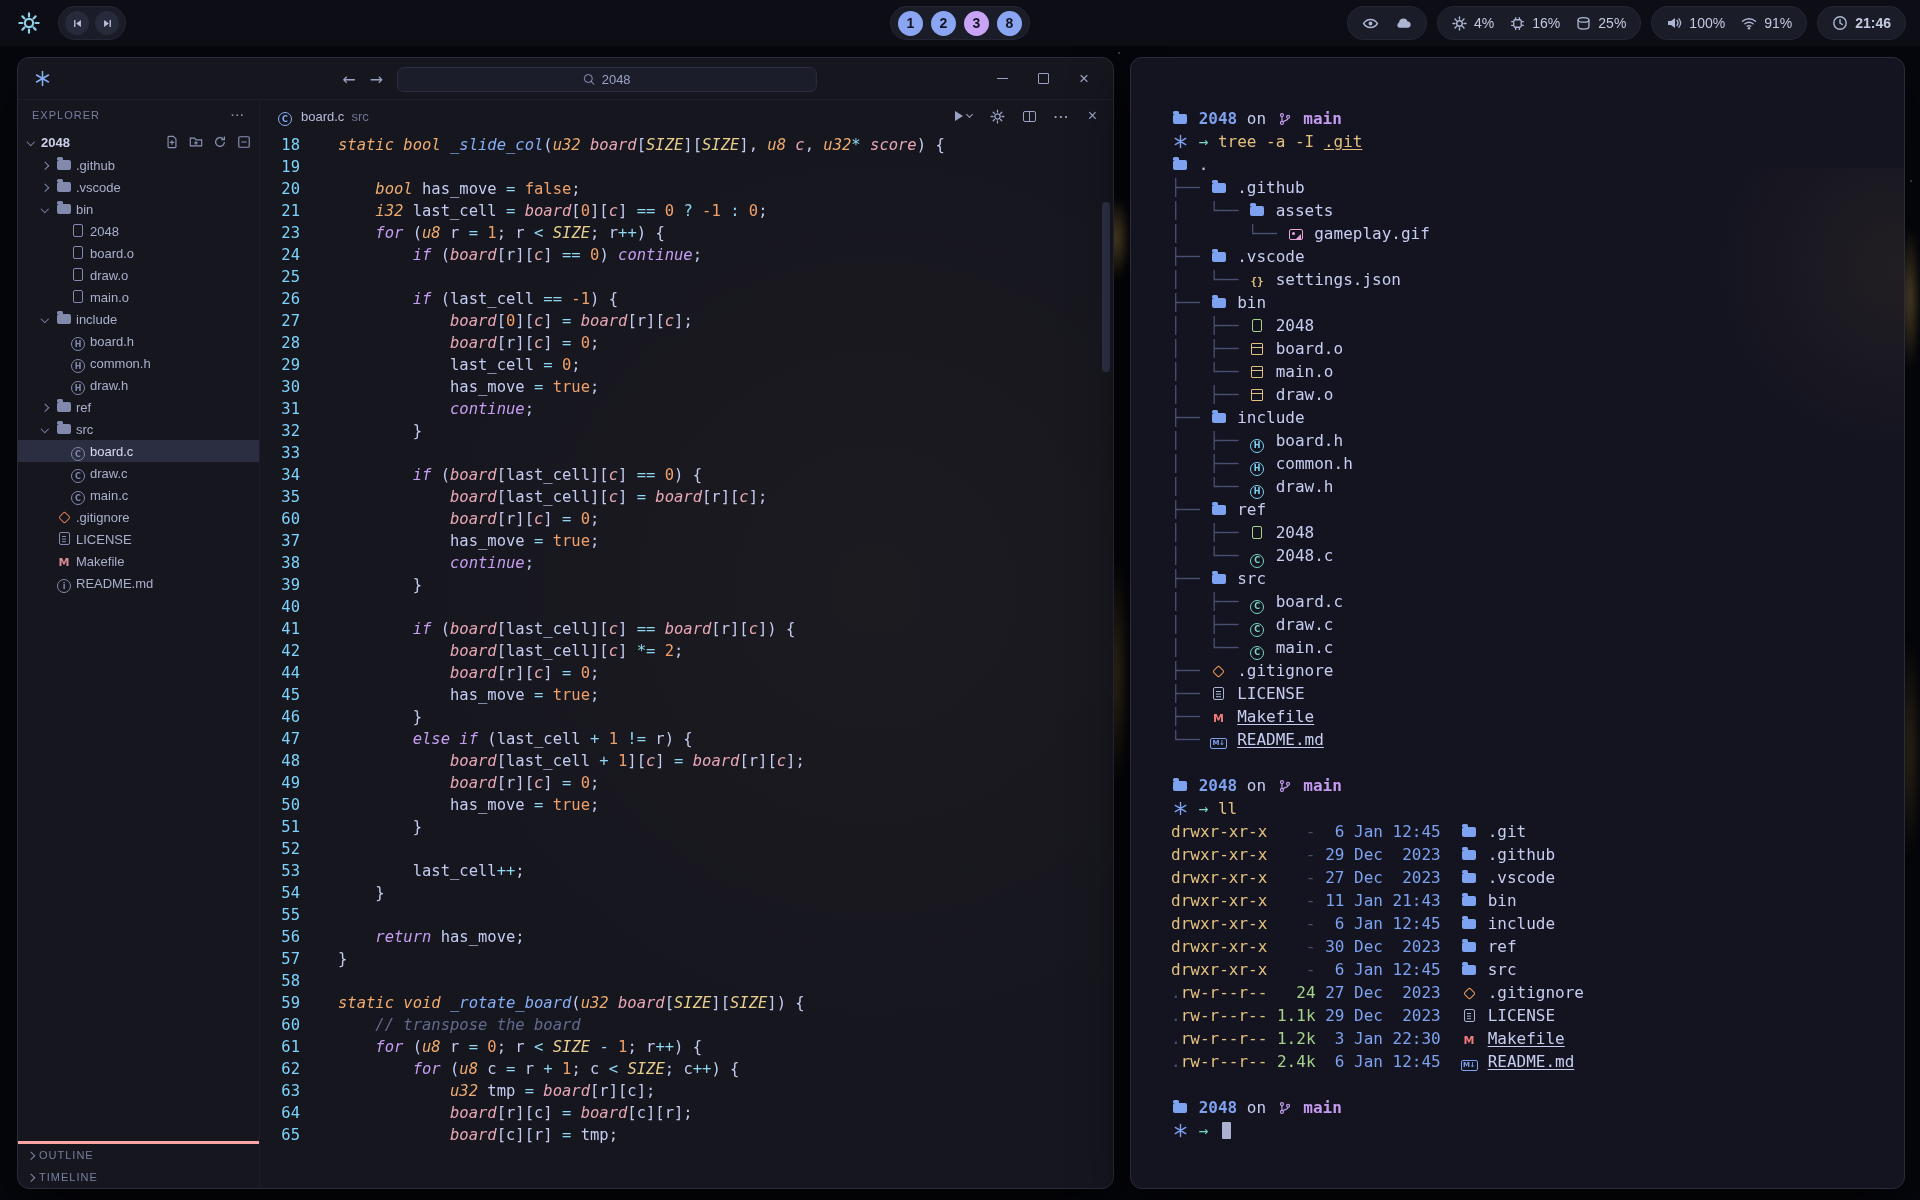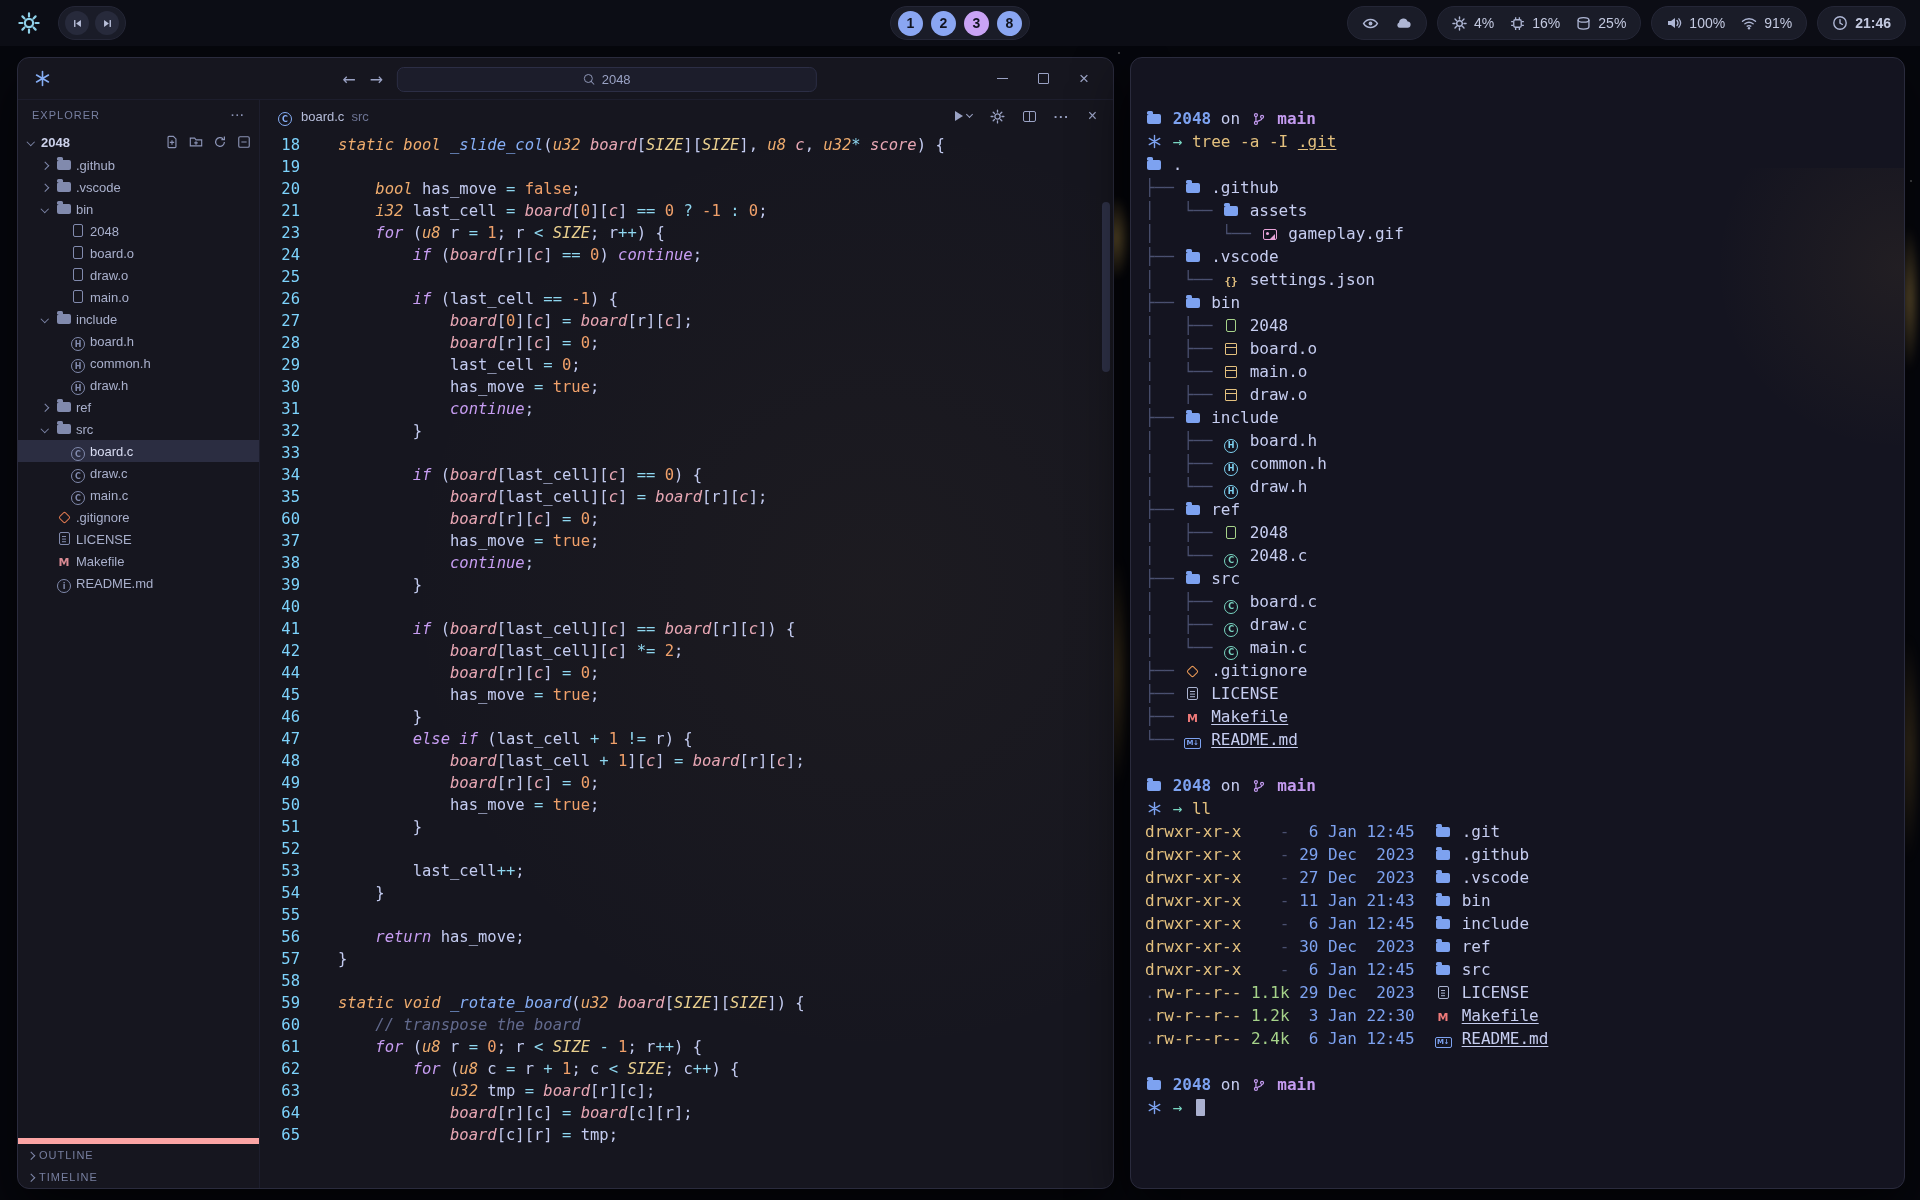--- a/index.html
+++ b/index.html
@@ -75,21 +75,21 @@
   .exp-root{height:24px;display:flex;align-items:center;padding:0 8px;font-size:13px;font-weight:700;color:#ccd1ea;cursor:pointer}
   .exp-actions{margin-left:auto;display:flex;gap:10px;color:#8b93b5}
   .exp-actions svg{cursor:pointer}
   .exp-items{flex:1;overflow:hidden}
   .erow{display:flex;align-items:center;height:22px;font-size:13px;color:#a9b0cc;cursor:pointer}
   .erow.sel{background:#2b2d41;color:#d8dcf2}
   .elabel{white-space:nowrap}
   .chev{width:11px;height:10px;flex:none;margin-right:4px;position:relative;display:inline-block}
   .chev.right::before{content:"";position:absolute;left:2px;top:2.5px;width:4.5px;height:4.5px;border-right:1.3px solid #7e87aa;border-bottom:1.3px solid #7e87aa;transform:rotate(-45deg)}
   .chev.down::before{content:"";position:absolute;left:2px;top:1.5px;width:4.5px;height:4.5px;border-right:1.3px solid #7e87aa;border-bottom:1.3px solid #7e87aa;transform:rotate(45deg)}
-  .exp-bottom{border-top:6px solid #fca5a5}
+  .exp-bottom{border-top:3px solid #fca5a5}
   .exp-panel{height:22px;display:flex;align-items:center;padding:0 8px;font-size:11px;letter-spacing:1px;color:#777fa0;cursor:pointer}
   .exp-panel .chev{margin-right:2px}
 
   
   .vs-editor{flex:1;display:flex;flex-direction:column;position:relative}
   .editor-art{position:absolute;inset:0;background:radial-gradient(circle at 72% 45%,rgba(150,120,60,.05),transparent 55%);pointer-events:none}
   .crumbs{height:32px;display:flex;align-items:center;padding:0 16px;font-size:13px;color:#b6bdda;gap:7px}
   .crumb-path{color:#6d7494}
   .ed-toolbar{margin-left:auto;display:flex;align-items:center;gap:18px;color:#9aa2c4}
   .tool{cursor:pointer;display:flex;align-items:center}
@@ -109,21 +109,21 @@
   .s-v{color:#e8a7b4;font-style:italic}
   .s-c{color:#e9cf8e;font-style:italic}
   .s-n{color:#f0a06a}
   .s-o{color:#8fd7f0}
   .s-d{color:#c3cbf0}
   .s-m{color:#626a8e;font-style:italic}
   .scroll-thumb{position:absolute;right:3px;top:70px;width:8px;height:170px;background:#2e3147;border-radius:4px;cursor:pointer}
 
   
   .term-art{position:absolute;right:-40px;top:110px;width:230px;height:330px;background:radial-gradient(circle at 80% 30%,rgba(210,160,70,.07),transparent 62%);pointer-events:none}
-  .term-body{padding:49px 0 0 14px;font:16px/23px "DejaVu Sans Mono",monospace;color:#c6cdf0;position:relative}
+  .term-body{padding:49px 0 0 40px;font:16px/23px "DejaVu Sans Mono",monospace;color:#c6cdf0;position:relative}
   .tline{height:23px;white-space:pre}
   .tl-fg{color:#c6cdf0}.tl-dim{color:#4a5070}.tl-blue{color:#7da2f0}.tl-cyan{color:#7fd3f2}
   .tl-teal{color:#79d6c2}.tl-gold{color:#e3c07e}.tl-green{color:#a6d38a}.tl-purple{color:#c49bf0}
   .tl-orange{color:#eb9a57}.tl-red{color:#ef7a7a}.tl-pink{color:#e8a3d8}.tl-silver{color:#aab3d0}
   .tb{font-weight:700}.tu{text-decoration:underline;text-underline-offset:2px}
   .tcursor{display:inline-block;width:9px;height:17px;background:#c6cdf0;opacity:.85;border-radius:1px;vertical-align:-3px}
 
   
   .iw{display:inline-block;width:18px;text-align:center}
   .erow .iw,.exp-root .iw{width:18px;margin-right:3px}
@@ -545,20 +545,21 @@
       <div class="tline"><span class="iw tl-blue"><svg class="gsvg" width="15" height="15" viewBox="0 0 16 16" fill="none" stroke="currentColor" stroke-width="1.5" stroke-linecap="round">
             <path d="M8 1.5v13M2.4 4.75l11.2 6.5M2.4 11.25l11.2-6.5"></path>
           </svg></span><span class="tl-teal"> → </span><span class="tl-gold">ll</span></div>
       <div class="tline"><span class="tl-gold">drwxr-xr-x</span><span class="tl-dim">    -</span><span class="tl-blue">  6 Jan 12:45</span><span>  </span><span class="iw tl-blue"><span class="gi gi-folder"></span></span><span class="tl-fg"> .git</span></div>
       <div class="tline"><span class="tl-gold">drwxr-xr-x</span><span class="tl-dim">    -</span><span class="tl-blue"> 29 Dec  2023</span><span>  </span><span class="iw tl-blue"><span class="gi gi-folder"></span></span><span class="tl-fg"> .github</span></div>
       <div class="tline"><span class="tl-gold">drwxr-xr-x</span><span class="tl-dim">    -</span><span class="tl-blue"> 27 Dec  2023</span><span>  </span><span class="iw tl-blue"><span class="gi gi-folder"></span></span><span class="tl-fg"> .vscode</span></div>
       <div class="tline"><span class="tl-gold">drwxr-xr-x</span><span class="tl-dim">    -</span><span class="tl-blue"> 11 Jan 21:43</span><span>  </span><span class="iw tl-blue"><span class="gi gi-folder"></span></span><span class="tl-fg"> bin</span></div>
       <div class="tline"><span class="tl-gold">drwxr-xr-x</span><span class="tl-dim">    -</span><span class="tl-blue">  6 Jan 12:45</span><span>  </span><span class="iw tl-blue"><span class="gi gi-folder"></span></span><span class="tl-fg"> include</span></div>
       <div class="tline"><span class="tl-gold">drwxr-xr-x</span><span class="tl-dim">    -</span><span class="tl-blue"> 30 Dec  2023</span><span>  </span><span class="iw tl-blue"><span class="gi gi-folder"></span></span><span class="tl-fg"> ref</span></div>
       <div class="tline"><span class="tl-gold">drwxr-xr-x</span><span class="tl-dim">    -</span><span class="tl-blue">  6 Jan 12:45</span><span>  </span><span class="iw tl-blue"><span class="gi gi-folder"></span></span><span class="tl-fg"> src</span></div>
+      <div class="tline"><span class="tl-dim">.</span><span class="tl-gold">rw-r--r--</span><span class="tl-green">   24</span><span class="tl-blue"> 27 Dec  2023</span><span>  </span><span class="iw tl-orange"><span class="gi gi-git"></span></span><span class="tl-fg"> .gitignore</span></div>
       <div class="tline"><span class="tl-dim">.</span><span class="tl-gold">rw-r--r--</span><span class="tl-green"> 1.1k</span><span class="tl-blue"> 29 Dec  2023</span><span>  </span><span class="iw tl-silver"><span class="gi gi-doc"></span></span><span class="tl-fg"> LICENSE</span></div>
       <div class="tline"><span class="tl-dim">.</span><span class="tl-gold">rw-r--r--</span><span class="tl-green"> 1.2k</span><span class="tl-blue">  3 Jan 22:30</span><span>  </span><span class="iw tl-red"><span class="gi gi-mk">M</span></span><span> </span><span class="tl-fg tu">Makefile</span></div>
       <div class="tline"><span class="tl-dim">.</span><span class="tl-gold">rw-r--r--</span><span class="tl-green"> 2.4k</span><span class="tl-blue">  6 Jan 12:45</span><span>  </span><span class="iw tl-blue"><span class="gi gi-md">M↓</span></span><span> </span><span class="tl-fg tu">README.md</span></div>
       <div class="tline"></div>
       <div class="tline"><span class="iw tl-blue"><span class="gi gi-folder"></span></span><span class="tl-blue tb"> 2048</span><span class="tl-fg"> on </span><span class="iw tl-purple"><svg class="gsvg" width="14" height="14" viewBox="0 0 16 16" fill="none" stroke="currentColor" stroke-width="1.4">
             <circle cx="4.5" cy="3.5" r="1.7"></circle>
             <circle cx="4.5" cy="12.5" r="1.7"></circle>
             <circle cx="11.5" cy="5.5" r="1.7"></circle>
             <path d="M4.5 5.2v5.6M11.5 7.2c0 2.6-3.5 2.3-5.5 3.6"></path>
           </svg></span><span class="tl-purple tb"> main</span></div>

